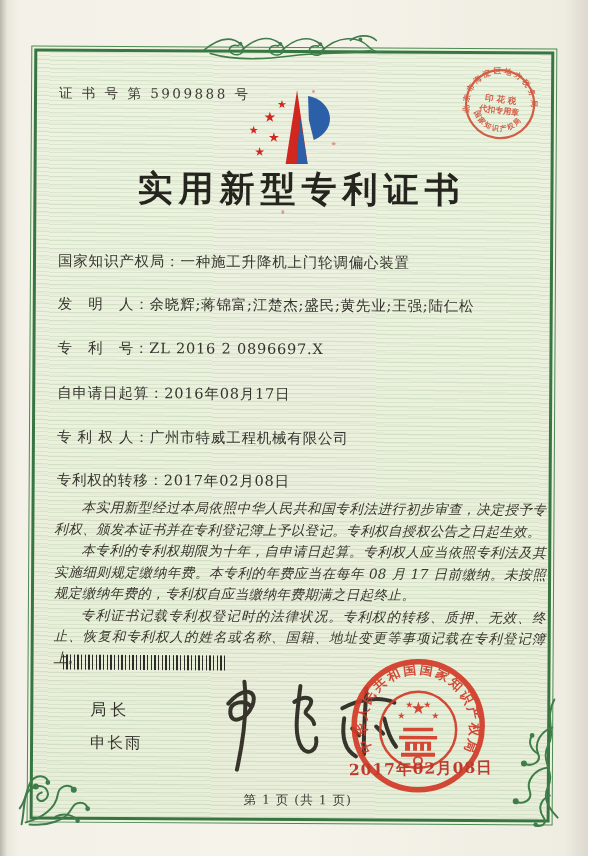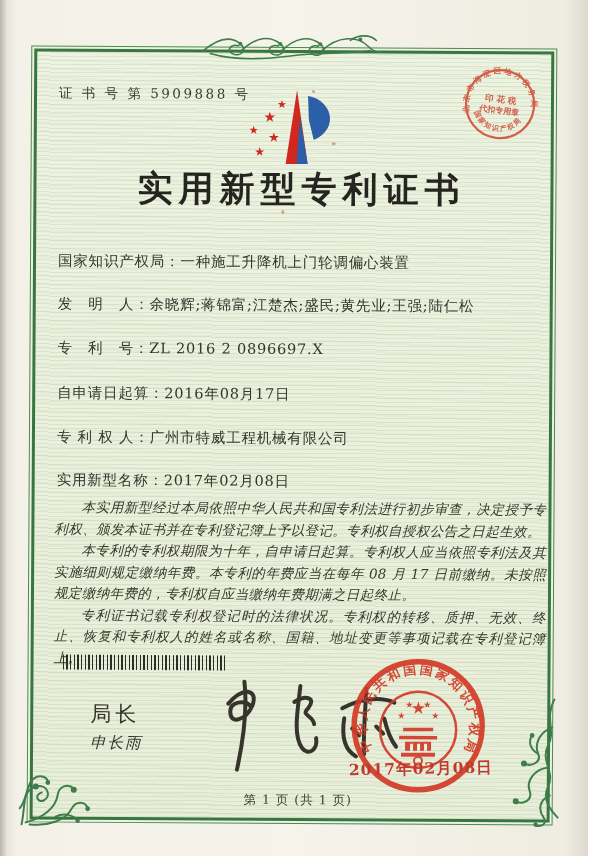--- a/index.html
+++ b/index.html
@@ -43,22 +43,22 @@
     font-style:italic; color:#3a372e; letter-spacing:0.4px;
   }
   .body-text p{margin:0; text-indent:2em;}
   .barcode{
     position:absolute; left:64px; top:656px; width:163px; height:15px;
     background:repeating-linear-gradient(90deg,
       #2d2d28 0px,#2d2d28 1.5px, transparent 1.5px, transparent 3px,
       #2d2d28 3px,#2d2d28 5.5px, transparent 5.5px, transparent 7px,
       #2d2d28 7px,#2d2d28 8px, transparent 8px, transparent 11px);
   }
-  .signatory-title{position:absolute; left:92px; top:701px; font-size:21px; letter-spacing:4px; color:#34322c;}
-  .signatory-name{position:absolute; left:92px; top:734px; font-size:15.5px; letter-spacing:2px; color:#34322c;font-style:italic;}
+  .signatory-title{position:absolute; left:92px; top:701px; font-size:16px; letter-spacing:4px; color:#34322c;}
+  .signatory-name{position:absolute; left:92px; top:734px; font-size:15.5px; letter-spacing:2px; color:#34322c;}
   .signature{position:absolute; left:196px; top:672px;}
   .seal{position:absolute; left:350px; top:655px; opacity:0.92;}
   .seal-date{
     position:absolute; left:351px; top:758px; font-size:15.5px; font-weight:bold;
     color:#c0392b; letter-spacing:1px; transform:rotate(-1.5deg); white-space:nowrap;
   }
   .tax-stamp{position:absolute; left:459px; top:64px; opacity:0.88; transform:rotate(7deg);}
   .footer{
     position:absolute; left:0; top:792px; width:600px; text-align:center;
     font-size:12.5px; letter-spacing:1px; color:#3c3a34;
@@ -151,21 +151,21 @@
     <div class="field f-patno">
       <span>专　利　号：</span><span>ZL 2016 2 0896697.X</span>
     </div>
     <div class="field f-filing">
       <span>自申请日起算：</span><span>2016年08月17日</span>
     </div>
     <div class="field f-patentee">
       <span>专 利 权 人：</span><span>广州市特威工程机械有限公司</span>
     </div>
     <div class="field f-grant">
-      <span>实用新型名称：</span><span>2017年02月08日</span>
+      <span>专利权的转移：</span><span>2017年02月08日</span>
     </div>
 
     <div class="body-text">
       <p>本实用新型经过本局依照中华人民共和国专利法进行初步审查，决定授予专利权、颁发本证书并在专利登记簿上予以登记。专利权自授权公告之日起生效。</p>
       <p>本专利的专利权期限为十年，自申请日起算。专利权人应当依照专利法及其实施细则规定缴纳年费。本专利的年费应当在每年 08 月 17 日前缴纳。未按照规定缴纳年费的，专利权自应当缴纳年费期满之日起终止。</p>
       <p>专利证书记载专利权登记时的法律状况。专利权的转移、质押、无效、终止、恢复和专利权人的姓名或名称、国籍、地址变更等事项记载在专利登记簿上。</p>
     </div>
 
     <div class="barcode"></div>
 

